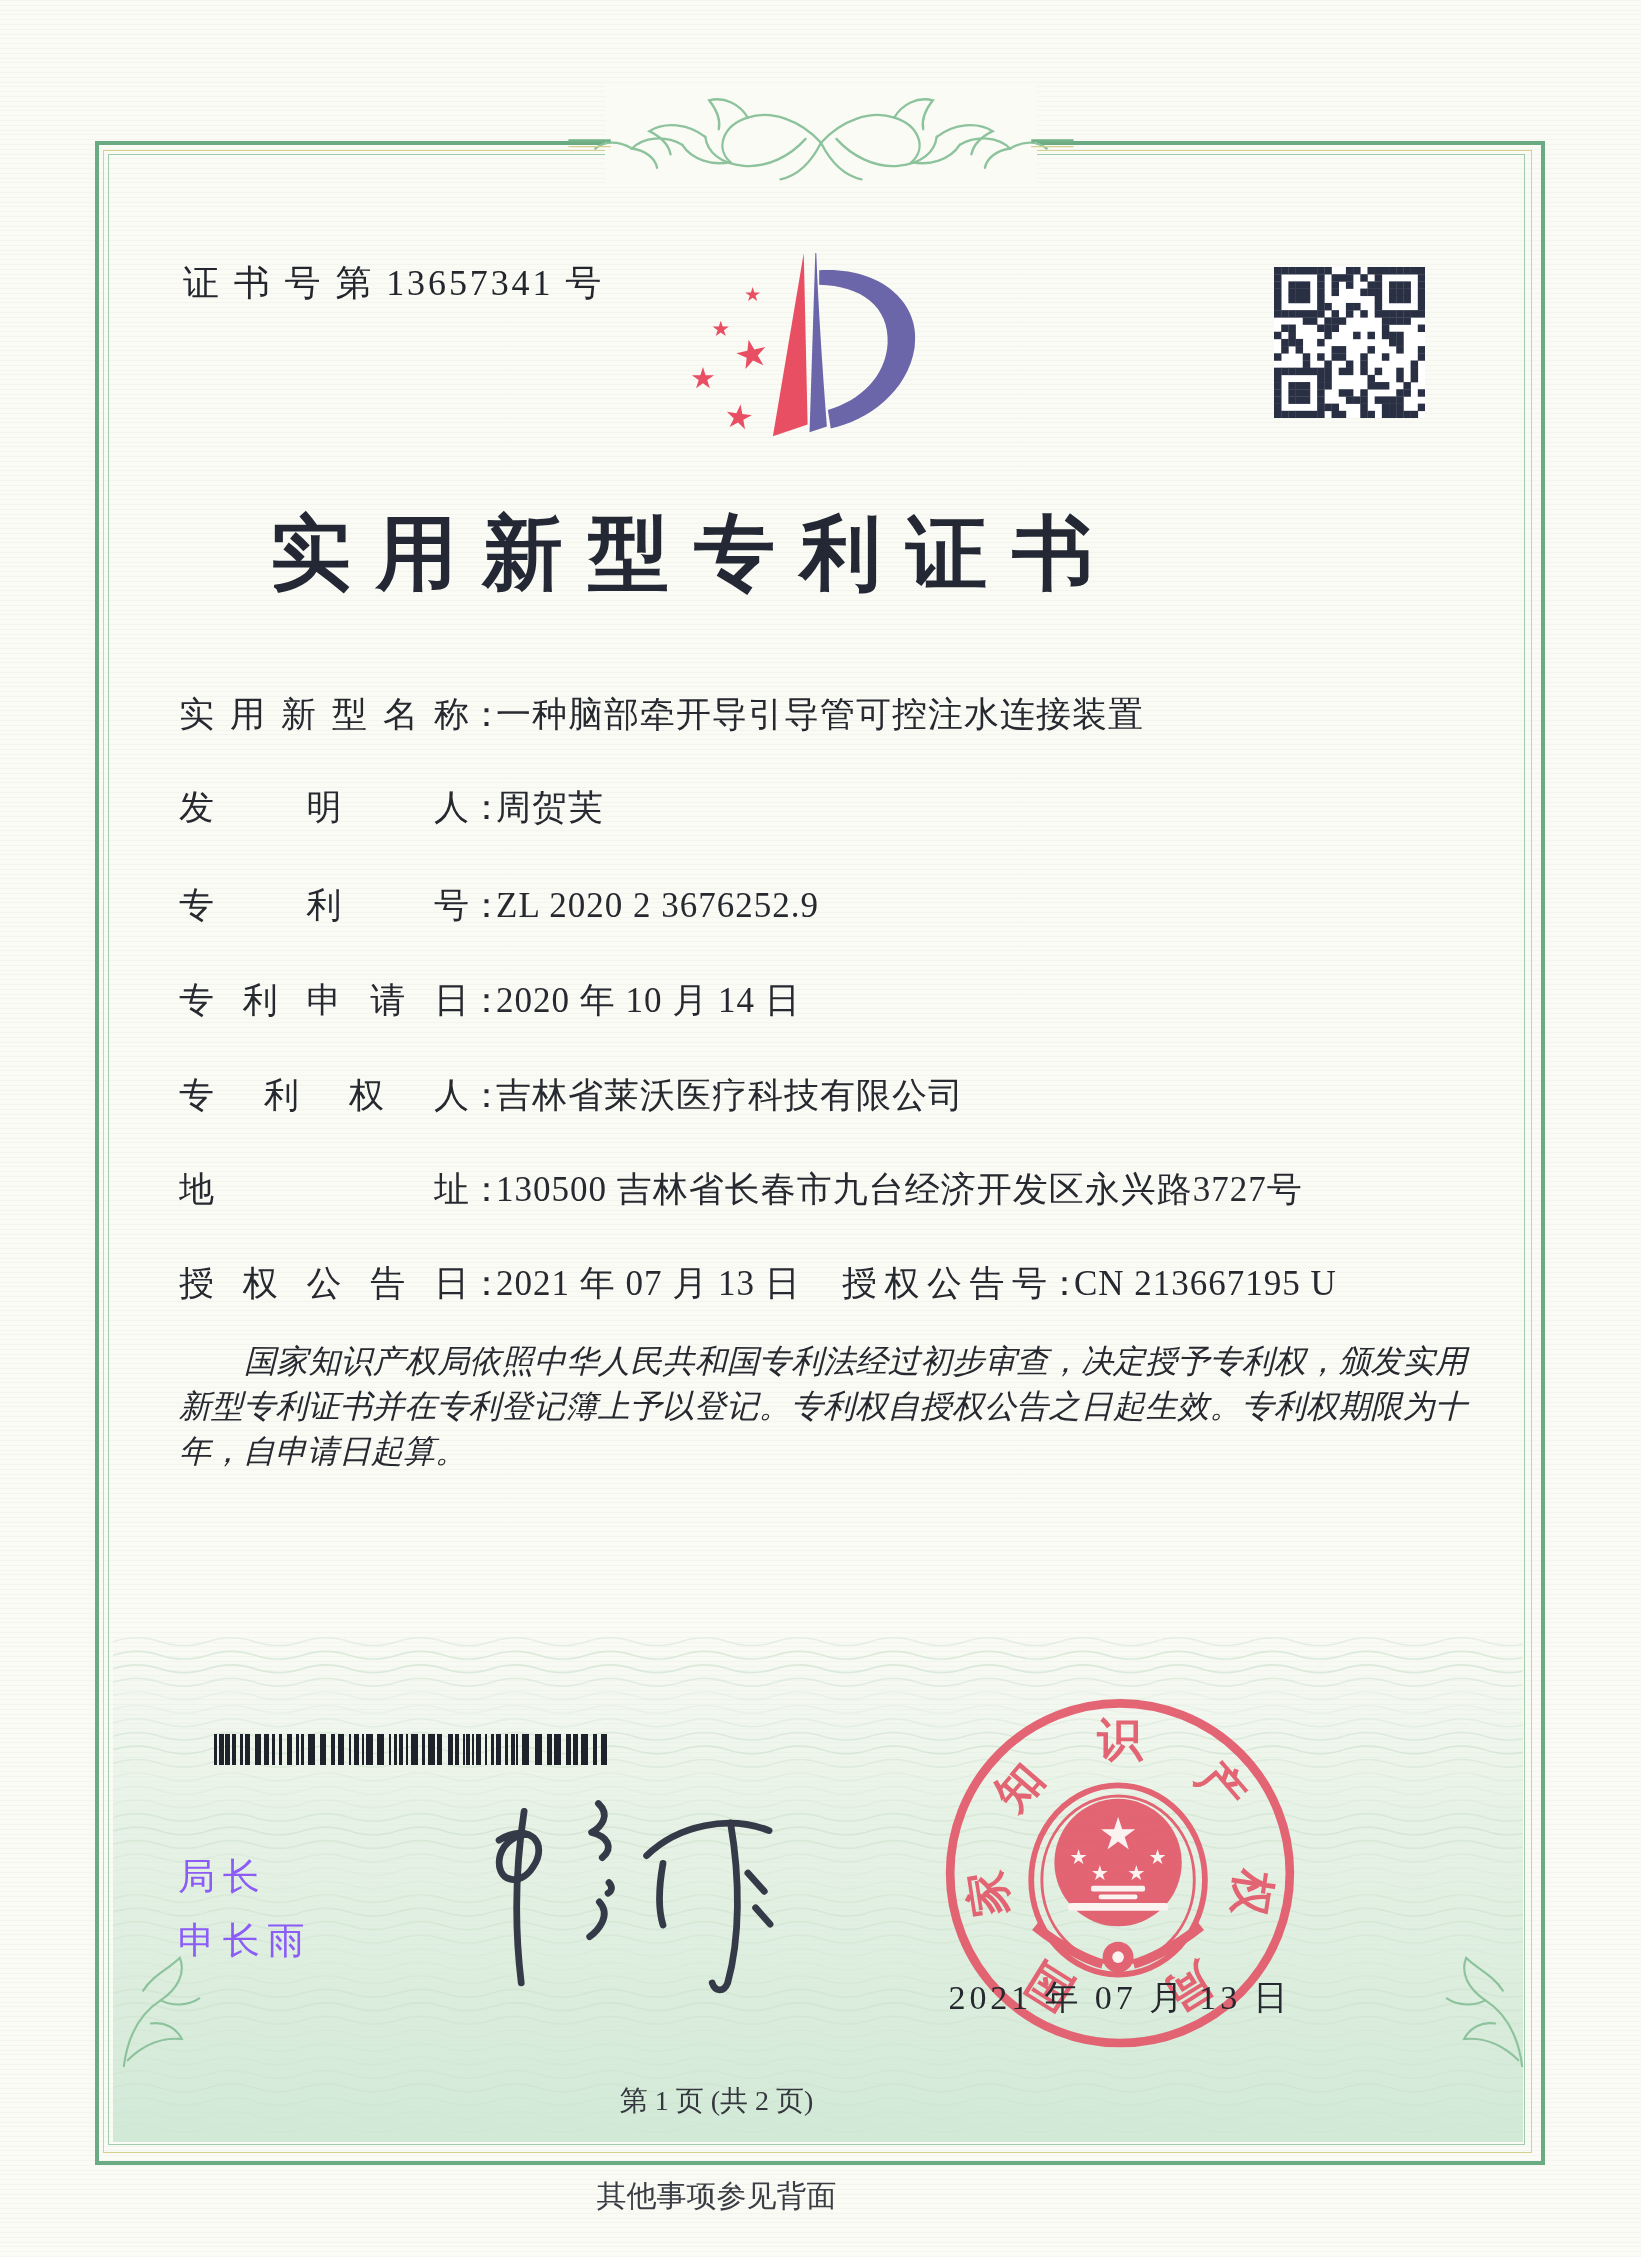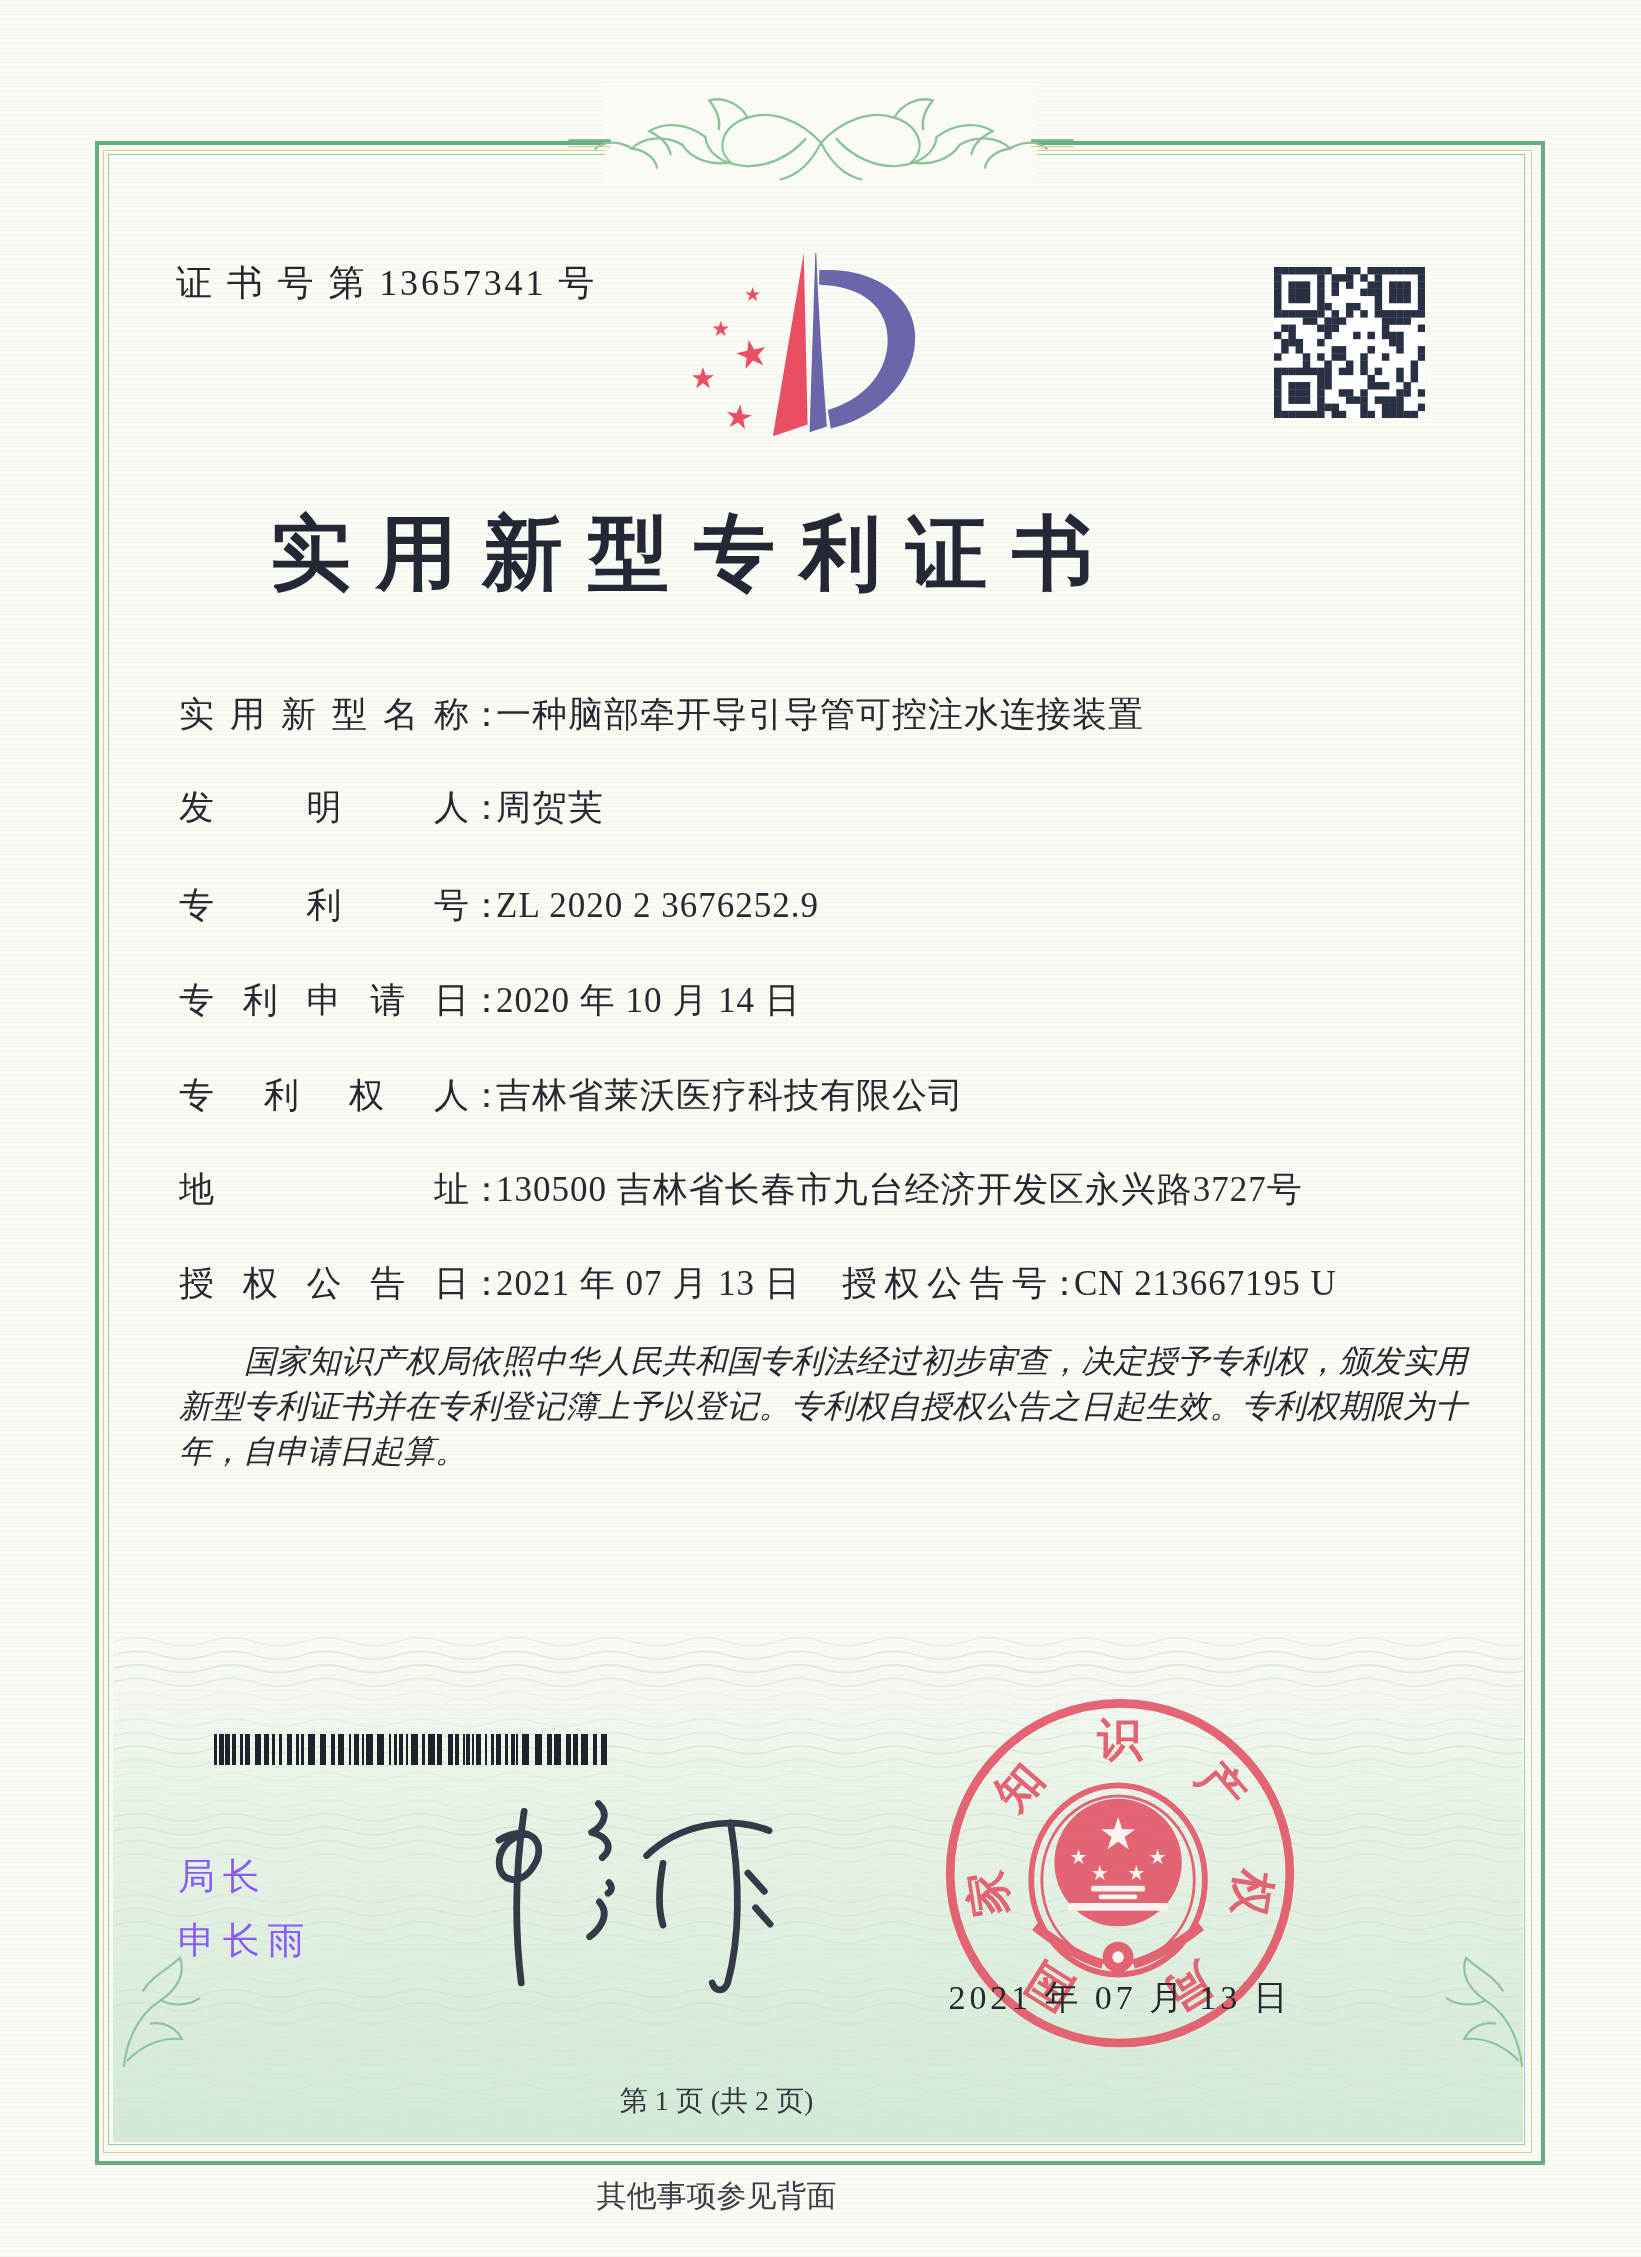--- a/index.html
+++ b/index.html
@@ -12,21 +12,21 @@
   
   .frame-outer{position:absolute;left:95px;top:141px;width:1442px;height:2016px;
         border:4.8px solid #6aab84;}
   .frame-gold{position:absolute;left:103px;top:150px;width:1427px;height:2001px;
         border:1px solid #d6d08f;}
   .frame-inner{position:absolute;left:108px;top:154px;width:1415px;height:1989px;
         border:1.9px solid #9fcdaa;}
   
   .guilloche{position:absolute;left:113px;top:1632px;width:1410px;height:510px;overflow:hidden;
         background:linear-gradient(180deg,rgba(223,240,224,0) 0%,rgba(216,236,218,.55) 35%,rgba(203,230,209,.85) 100%);}
-  .certno{position:absolute;left:176px;top:259px;font-size:36px;letter-spacing:2.9px;color:#23262c;}
+  .certno{position:absolute;left:183px;top:259px;font-size:36px;letter-spacing:2.9px;color:#23262c;}
   .title{position:absolute;left:0;top:500px;width:1363px;text-align:center;
         font-size:81px;font-weight:700;letter-spacing:25px;text-indent:25px;color:#232834;}
   .frow{position:absolute;left:179px;font-size:35px;white-space:nowrap;color:#26292f;}
   .flabel{display:inline-block;width:290px;text-align:justify;text-align-last:justify;white-space:normal;vertical-align:bottom;}
   .flabel.short{width:205px;}
   .colon{display:inline-block;width:27px;}
   .fvalue{letter-spacing:1px;}
   .body-par{position:absolute;left:179px;width:1288px;font-size:32px;line-height:45px;
         text-align:justify;text-indent:65px;color:#26292f;font-style:italic;}
   .barcode{position:absolute;left:214px;top:1734px;width:396px;height:31px;display:flex;align-items:stretch;}

